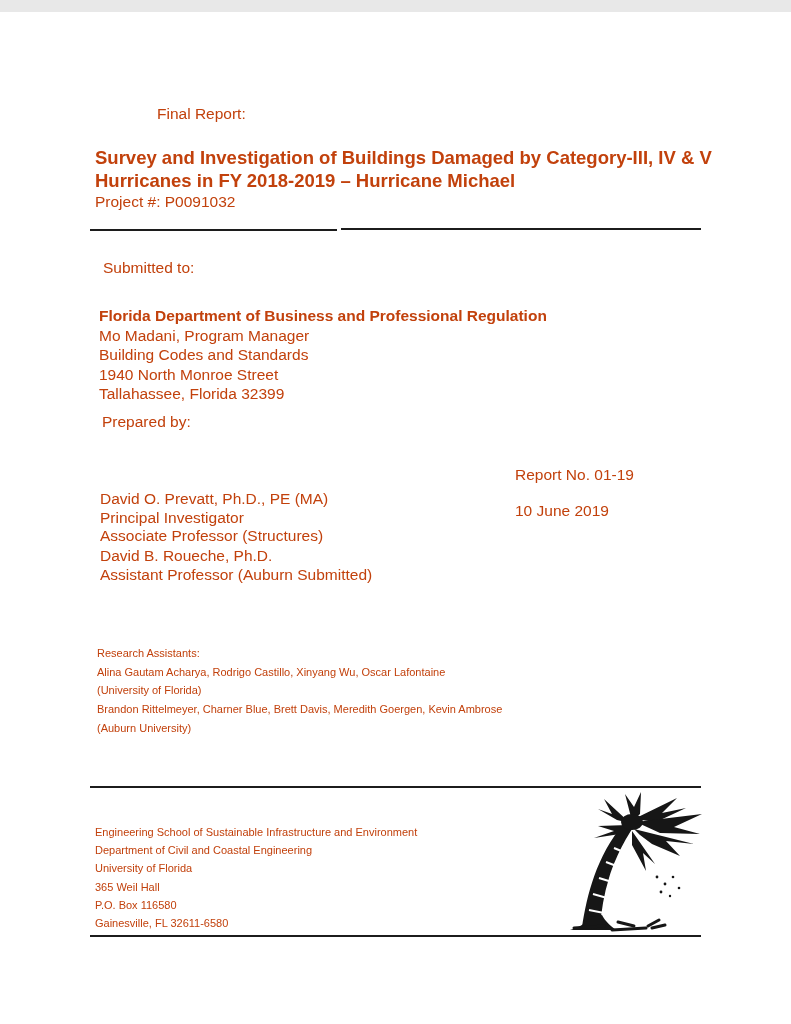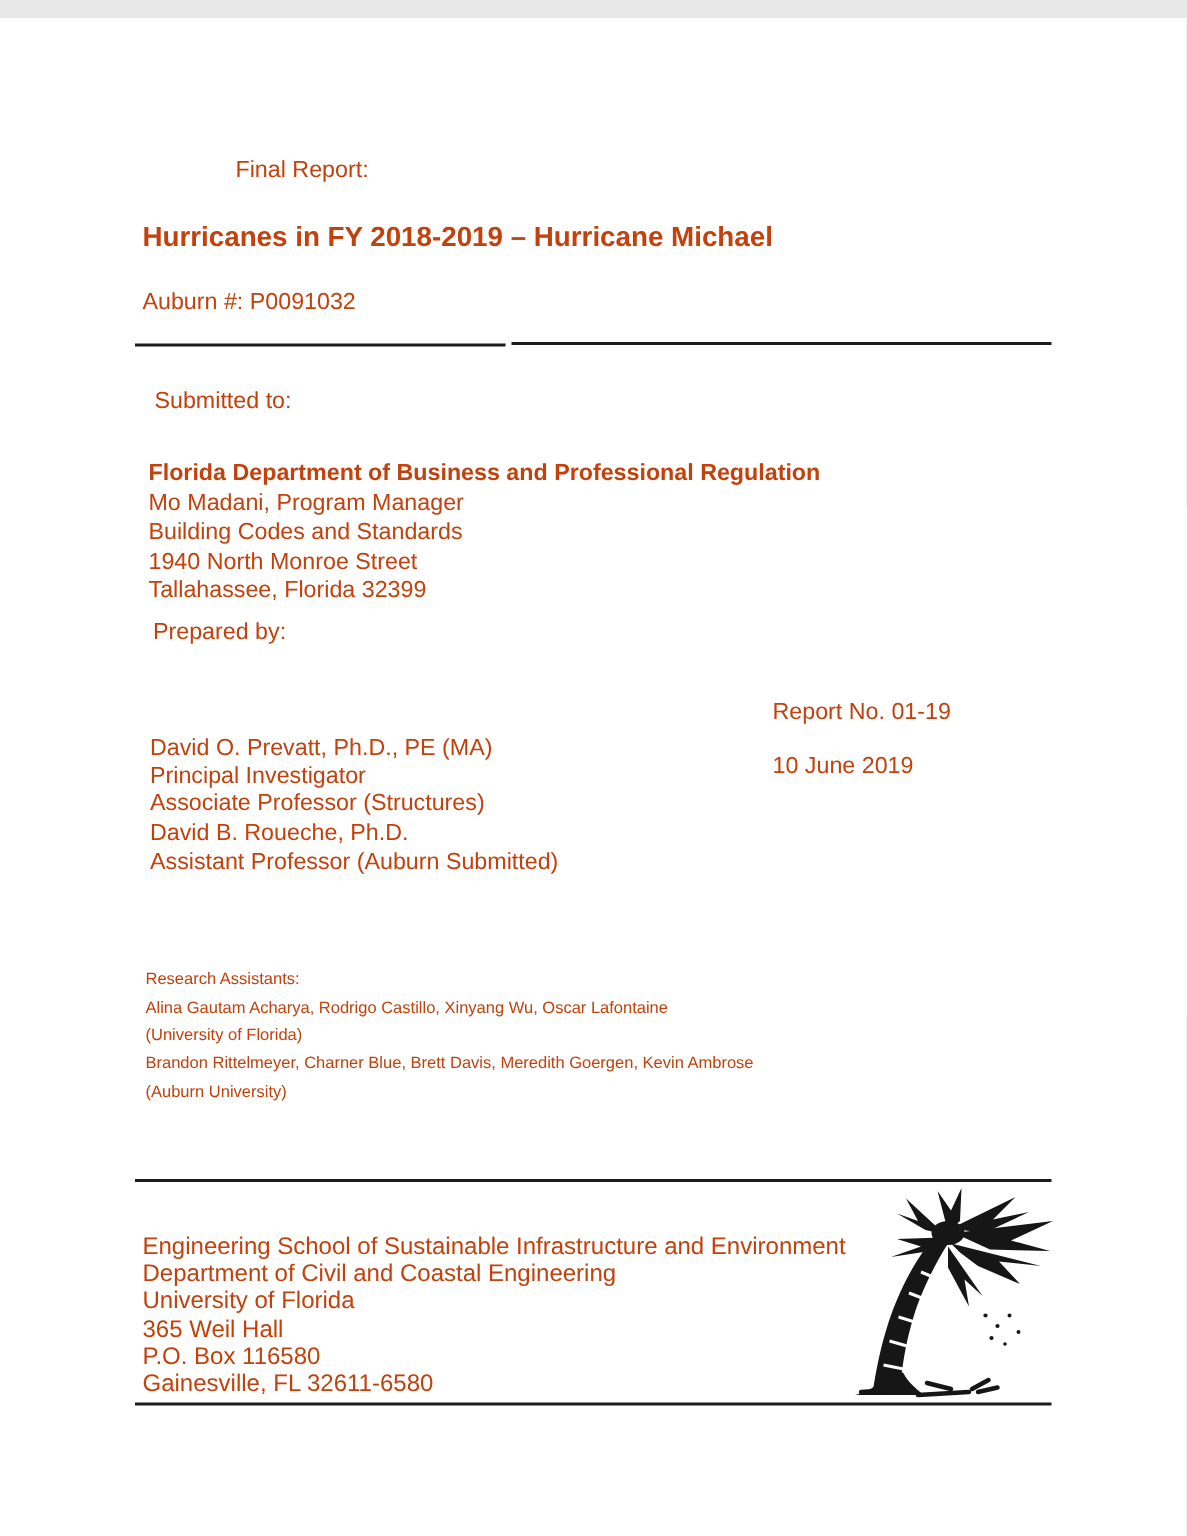--- a/index.html
+++ b/index.html
@@ -13,36 +13,37 @@
     overflow:hidden;
   }
   .abs { position:absolute; }
   .body-text { font-size:15.5px; line-height:19.5px; white-space:nowrap; }
   .label-text { font-size:15.5px; white-space:nowrap; }
   .title-text {
     font-size:18.5px; font-weight:bold; line-height:23px; white-space:nowrap;
   }
   .bold { font-weight:bold; }
   .rule { background:#1c1c1c; height:2px; }
-  .footer-text { font-size:16px; line-height:18.2px; white-space:nowrap; }
+  .footer-text { font-size:11px; line-height:18.2px; white-space:nowrap; }
   .research-text { font-size:11px; line-height:18.7px; white-space:nowrap; }
   .right-meta { font-size:15.5px; white-space:nowrap; }
 </style>
 </head>
 <body>
 
 <div class="page">
 
   <div class="abs label-text" style="left:157px; top:93px;">Final Report:</div>
 
   <div class="abs" style="left:95px; top:134px;">
+    <div class="title-text">Survey and Investigation of Buildings Damaged by Category-III, IV &amp; V</div>
     <div class="title-text">Hurricanes in FY 2018-2019 – Hurricane Michael</div>
   </div>
 
-  <div class="abs label-text" style="left:95px; top:181px;">Auburn #: P0091032</div>
+  <div class="abs label-text" style="left:95px; top:181px;">Project #: P0091032</div>
 
   <div class="abs rule" style="left:90px; top:217px; width:247px;"></div>
   <div class="abs rule" style="left:341px; top:216px; width:360px;"></div>
 
   <div class="abs label-text" style="left:103px; top:247px;">Submitted to:</div>
 
   <div class="abs" style="left:99px; top:294px;">
     <div class="body-text bold">Florida Department of Business and Professional Regulation</div>
     <div class="body-text">Mo Madani, Program Manager</div>
     <div class="body-text">Building Codes and Standards</div>

